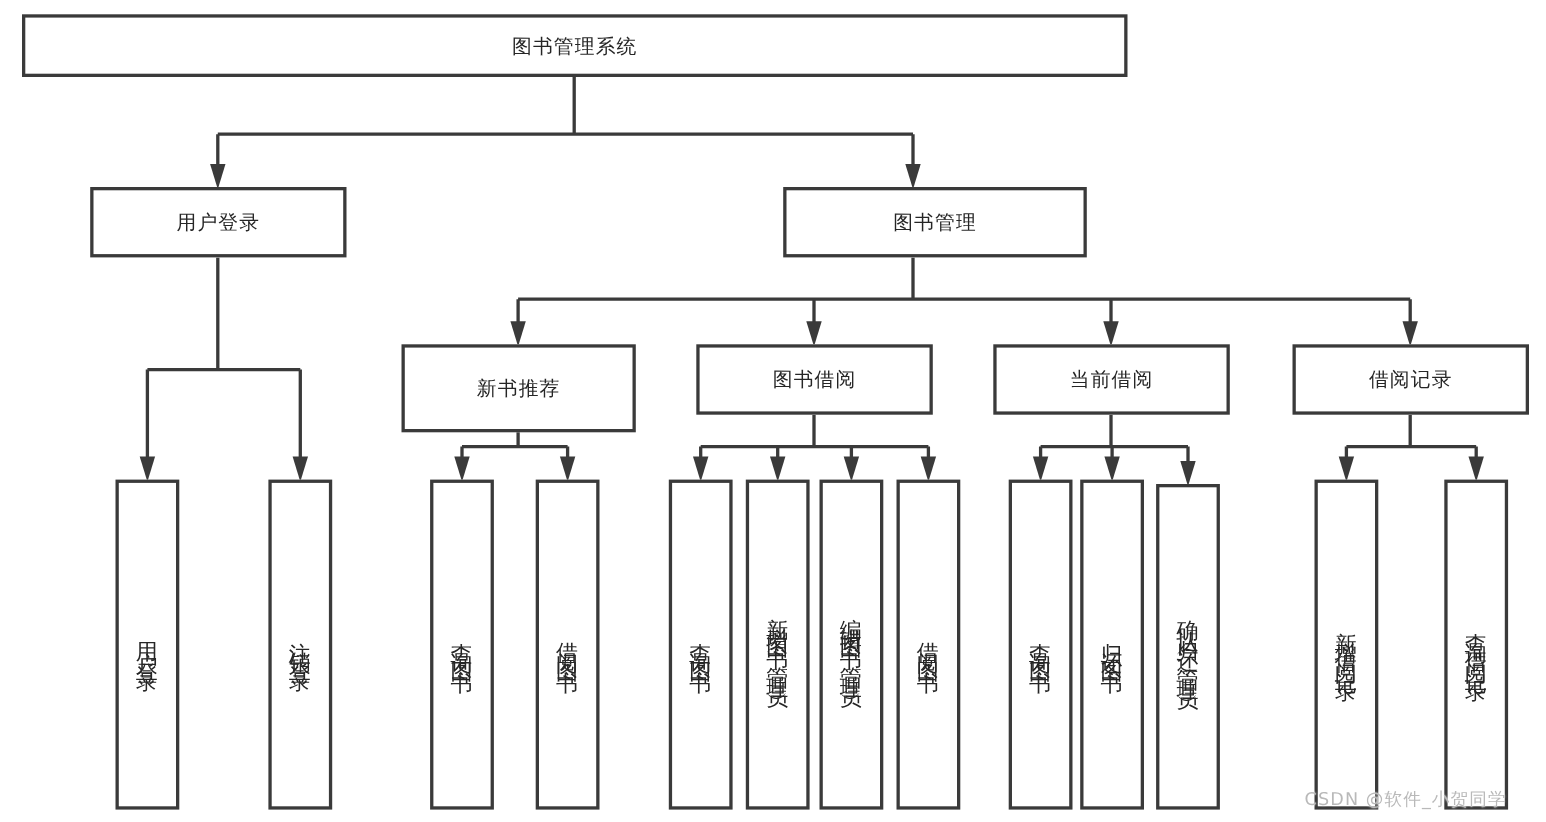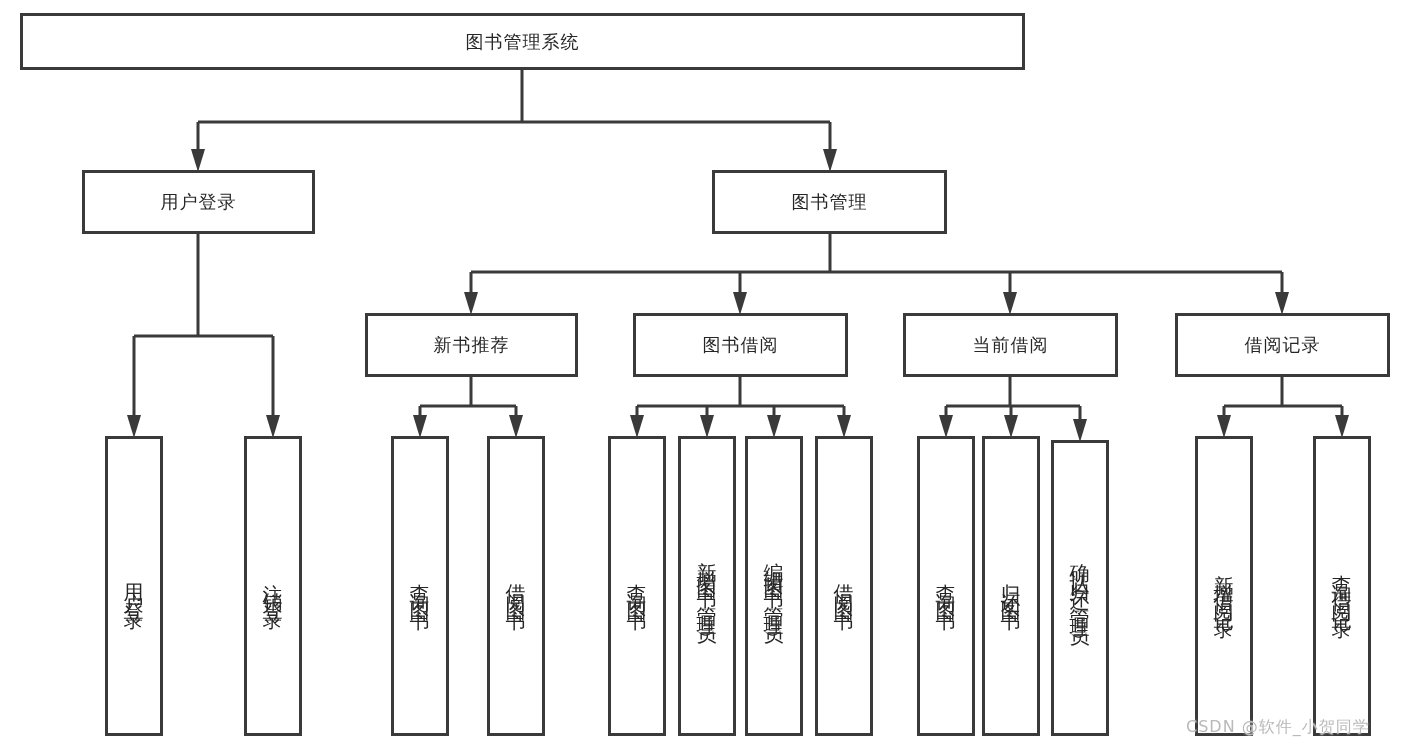--- a/index.html
+++ b/index.html
@@ -79,23 +79,23 @@
       <polygon points="1004,415 1018,415 1011,438"></polygon>
       <polygon points="1073,419 1087,419 1080,442"></polygon>
       <polygon points="1217,415 1231,415 1224,438"></polygon>
       <polygon points="1335,415 1349,415 1342,438"></polygon>
     </g>
   </svg>
 
   <div class="node" style="left:20px;top:13px;width:1005px;height:57px;">图书管理系统</div>
 
   <div class="node" style="left:82px;top:170px;width:233px;height:64px;">用户登录</div>
-  <div class="node" style="left:712px;top:170px;width:235px;height:64px;">图书管理</div>
+  <div class="node" style="left:712px;top:170px;width:276px;height:64px;">图书管理</div>
 
-  <div class="node" style="left:365px;top:313px;width:213px;height:64px;">新书推荐</div>
+  <div class="node" style="left:365px;top:313px;width:213px;height:80px;">新书推荐</div>
   <div class="node" style="left:633px;top:313px;width:215px;height:64px;">图书借阅</div>
   <div class="node" style="left:1175px;top:313px;width:215px;height:64px;">借阅记录</div>
   <div class="node" style="left:903px;top:313px;width:215px;height:64px;">当前借阅</div>
 
   <div class="vnode" style="left:105px;top:436px;width:58px;height:300px;">
     <span class="vtext">用户登录</span>
   </div>
   <div class="vnode" style="left:244px;top:436px;width:58px;height:300px;">
     <span class="vtext">注销登录</span>
   </div>

